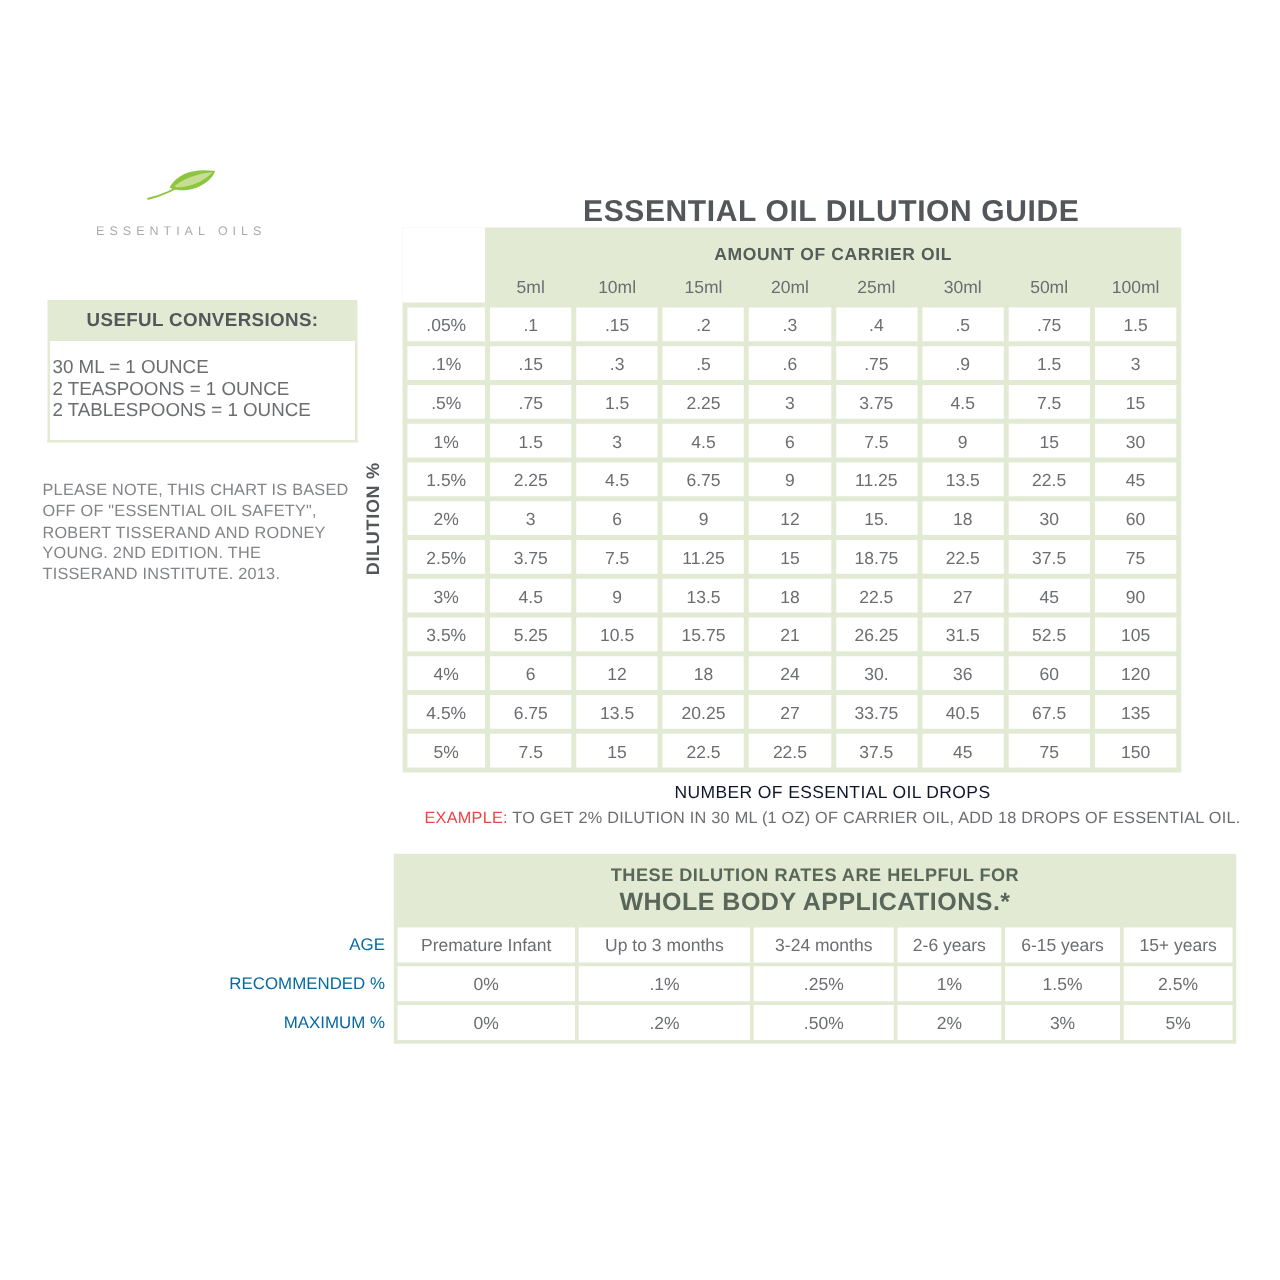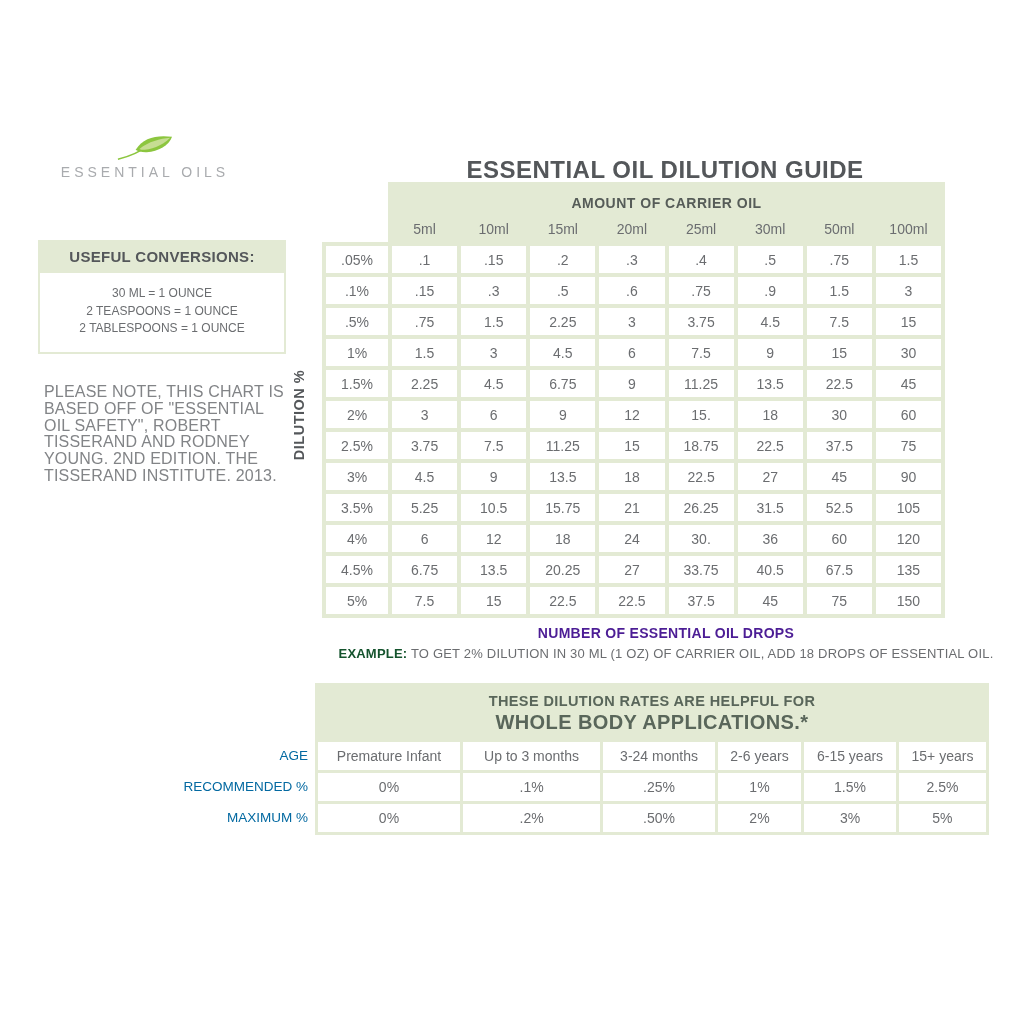--- a/index.html
+++ b/index.html
@@ -4,31 +4,31 @@
 <style>
   html,body{margin:0;padding:0;}
   body{font-family:"Liberation Sans",sans-serif;background:#ffffff;}
   #page{position:relative;width:1024px;height:1024px;background:#ffffff;overflow:hidden;}
 
   
   #logo{position:absolute;left:50px;top:134px;width:190px;text-align:center;}
   #logo .leaf{display:block;margin:0 auto -2px 64px;}
   #logo .brand{font-size:28px;color:#8b8d90;line-height:1.05;letter-spacing:.5px;}
   #logo .brand sup{font-size:9px;vertical-align:14px;color:#a9abae;}
-  #logo .tagline{font-size:14px;color:#a9abae;letter-spacing:4px;margin-top:4px;}
+  #logo .tagline{font-size:10px;color:#a9abae;letter-spacing:4px;margin-top:20px;}
 
   
   #conversions{position:absolute;left:38px;top:240px;width:248px;}
   .conv-header{background:#e3ead4;height:33px;line-height:33px;text-align:center;
     font-weight:bold;font-size:15px;color:#54575a;letter-spacing:.3px;}
   .conv-body{background:#fff;border:2px solid #e3ead4;border-top:none;
-    padding:12px 2px 14px;text-align:center;font-size:12px;line-height:17.5px;color:#6b6d70;}
-
-  
-  #note{position:absolute;left:44px;top:384px;width:246px;font-size:16px;
+    padding:12px 2px 14px;font-size:15px;line-height:17.5px;color:#6b6d70;}
+
+  
+  #note{position:absolute;left:34px;top:384px;width:246px;font-size:13px;
     line-height:16.8px;color:#828487;letter-spacing:.2px;}
 
   
   #title{position:absolute;left:355px;top:146px;width:620px;text-align:center;
     font-size:24px;font-weight:bold;color:#54575a;letter-spacing:.5px;margin-top:10px;}
 
   
   #dilution-grid{position:absolute;left:322px;top:182px;width:623px;height:436px;
     box-sizing:border-box;background:#e3ead4;display:grid;
     grid-template-columns:62px repeat(8,1fr);
@@ -38,24 +38,24 @@
   .band-header{grid-row:1;grid-column:2/-1;background:#e3ead4;display:flex;align-items:flex-end;
     justify-content:center;font-weight:bold;font-size:14px;color:#565c58;letter-spacing:.5px;padding-bottom:1px;}
   .band-cell{background:#e3ead4;}
   .label-cell{background:#fff;}
   .data-cell{background:#fff;}
 
   #axis-label{position:absolute;left:249px;top:407px;width:100px;text-align:center;
     transform:rotate(-90deg);font-weight:bold;font-size:14.5px;color:#54575a;letter-spacing:.5px;}
 
   #drops-title{position:absolute;left:320px;top:625px;width:692px;text-align:center;
-    font-weight:bold;font-size:14px;color:#4c1d95;letter-spacing:.3px;}
+    font-weight:normal;font-size:14px;color:#0f172a;letter-spacing:.3px;}
   #example{position:absolute;left:320px;top:646px;width:692px;text-align:center;
     font-size:13px;color:#6b6d70;letter-spacing:.2px;}
-  #example .ex-label{font-weight:bold;color:#14532d;}
+  #example .ex-label{font-weight:normal;color:#ef4444;}
 
   
   #body-grid{position:absolute;left:315px;top:683px;width:674px;height:152px;
     box-sizing:border-box;background:#e3ead4;display:grid;
     grid-template-columns:1.5fr 1.45fr 1.18fr 0.88fr 0.97fr 0.92fr;
     grid-template-rows:53px 28px 28px;gap:3px;padding:3px;}
   .body-band{grid-column:1/-1;background:#e3ead4;text-align:center;padding-top:7px;color:#59665a;}
   .body-band .l1{font-size:14.5px;font-weight:bold;letter-spacing:.4px;}
   .body-band .l2{font-size:20px;font-weight:bold;letter-spacing:.4px;margin-top:2px;}
   .body-label{position:absolute;left:100px;width:208px;text-align:right;height:28px;

